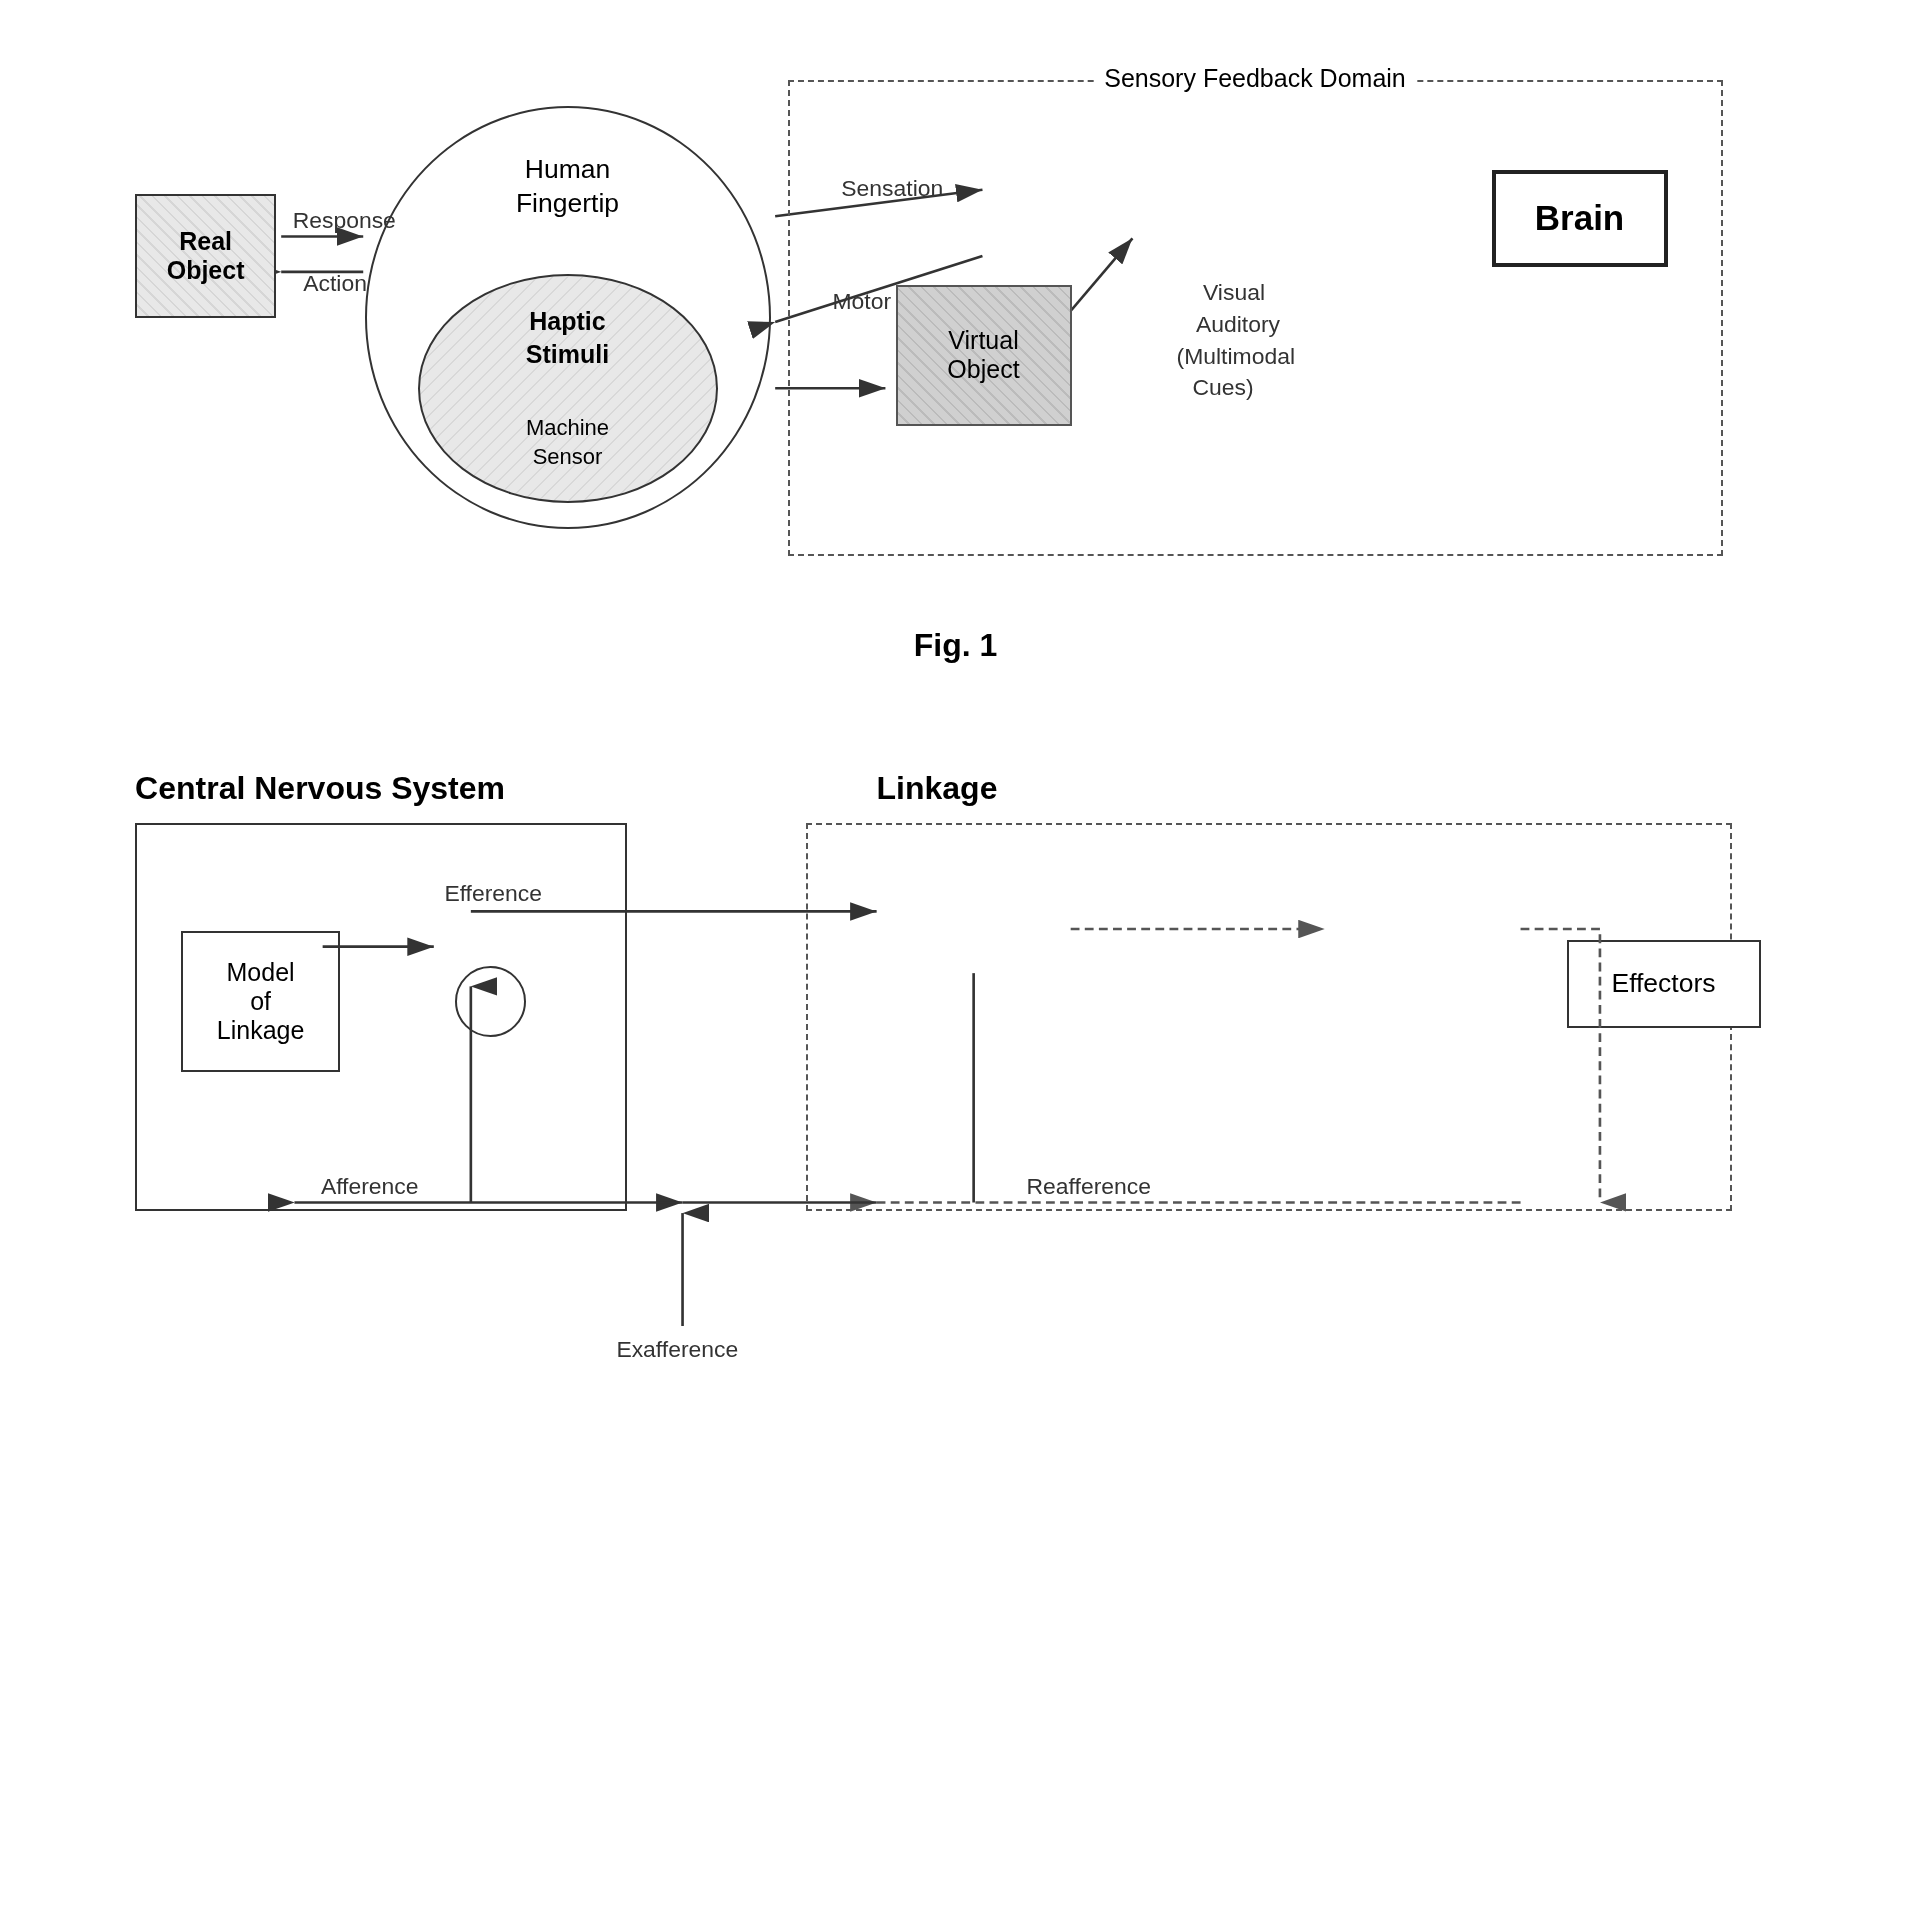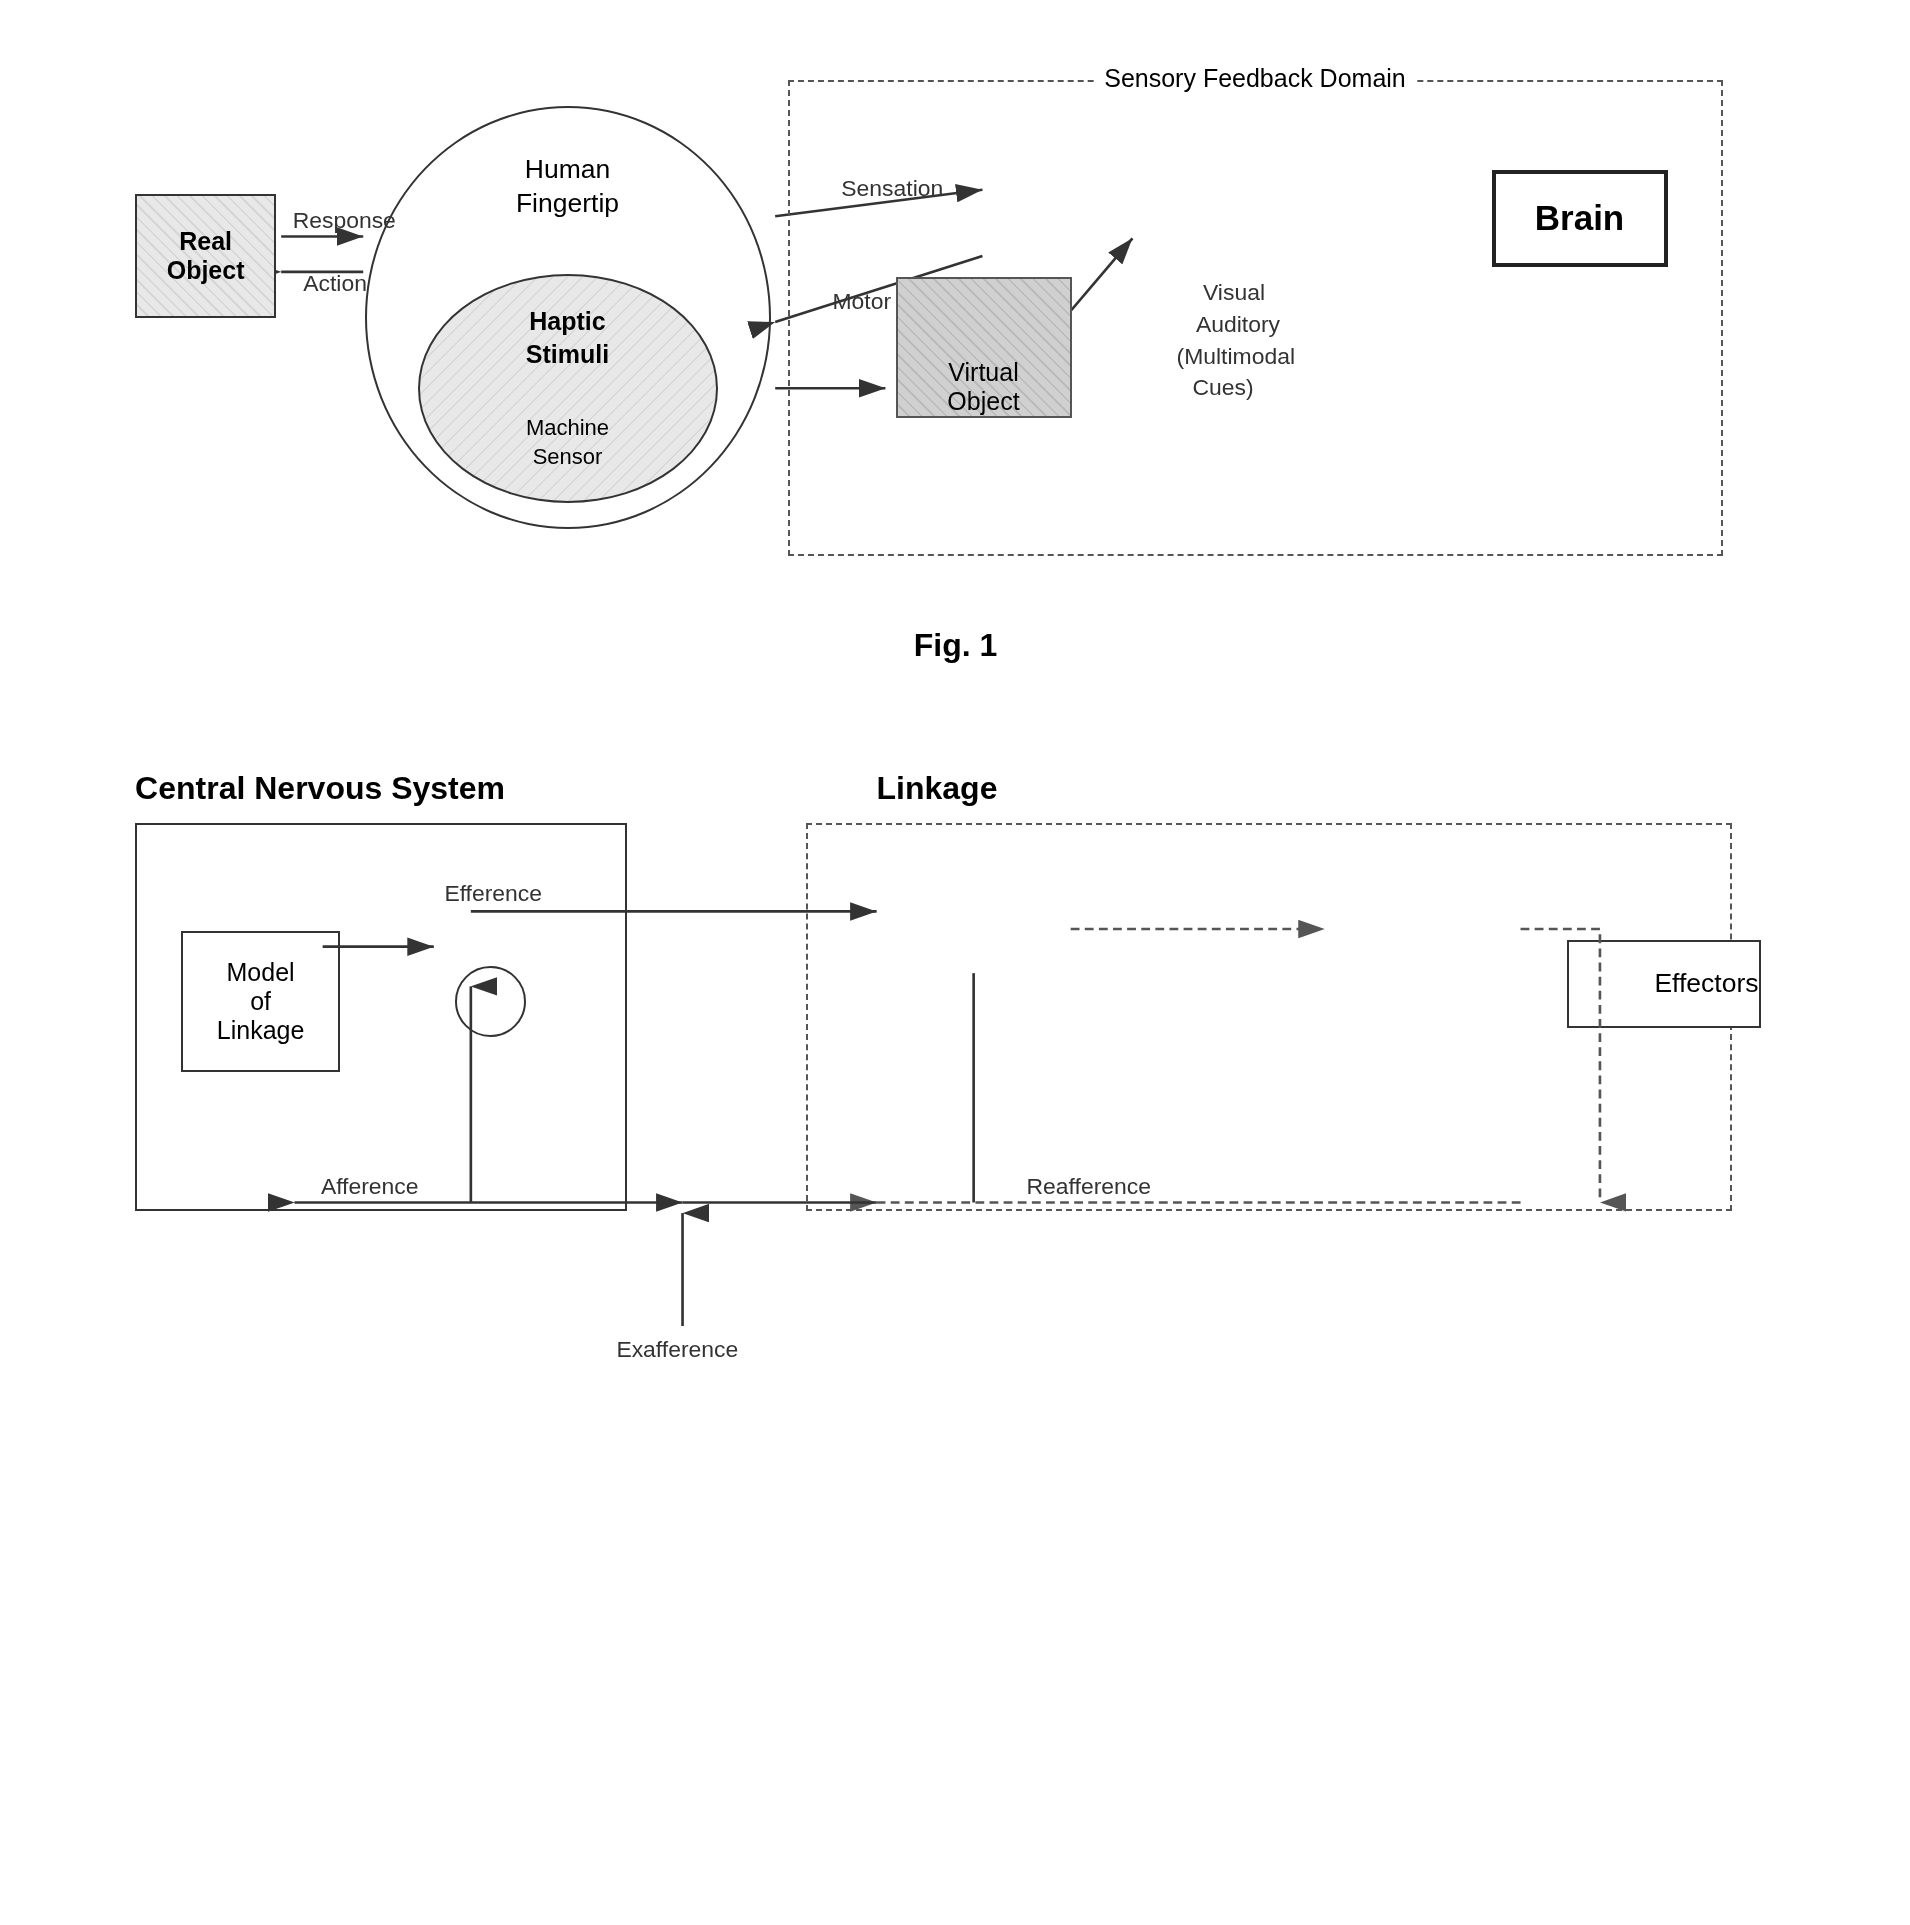--- a/index.html
+++ b/index.html
@@ -156,34 +156,34 @@
       align-items: center;
       justify-content: center;
       font-size: 35px;
       font-weight: bold;
     }
 
     
     .virtual-object-box {
       position: absolute;
       left: 106px;
-      top: 195px;
+      top: 203px;
       width: 176px;
       height: 141px;
       border: 2.6px solid #555;
       background: #d0d0d0;
       background-image: repeating-linear-gradient(
         45deg,
         transparent,
         transparent 7px,
         rgba(0,0,0,0.1) 7px,
         rgba(0,0,0,0.1) 8.8px
       );
       display: flex;
-      align-items: flex-end;
+      align-items: center;
       justify-content: center;
       text-align: center;
       font-size: 25px;
     }
 
     
     .arrow-svg-fig1 {
       position: absolute;
       top: 0; left: 0;
       width: 100%;
@@ -282,21 +282,21 @@
     .effectors-box {
       position: absolute;
       left: 759px;
       top: 115px;
       width: 194px;
       height: 88px;
       border: 2.6px solid #333;
       background: white;
       display: flex;
       align-items: center;
-      justify-content: flex-end;
+      justify-content: center;
       font-size: 26.5px;
     }
 
     
     .arrow-svg-fig2 {
       position: absolute;
       top: 0; left: 0;
       width: 100%;
       height: 100%;
       pointer-events: none;

